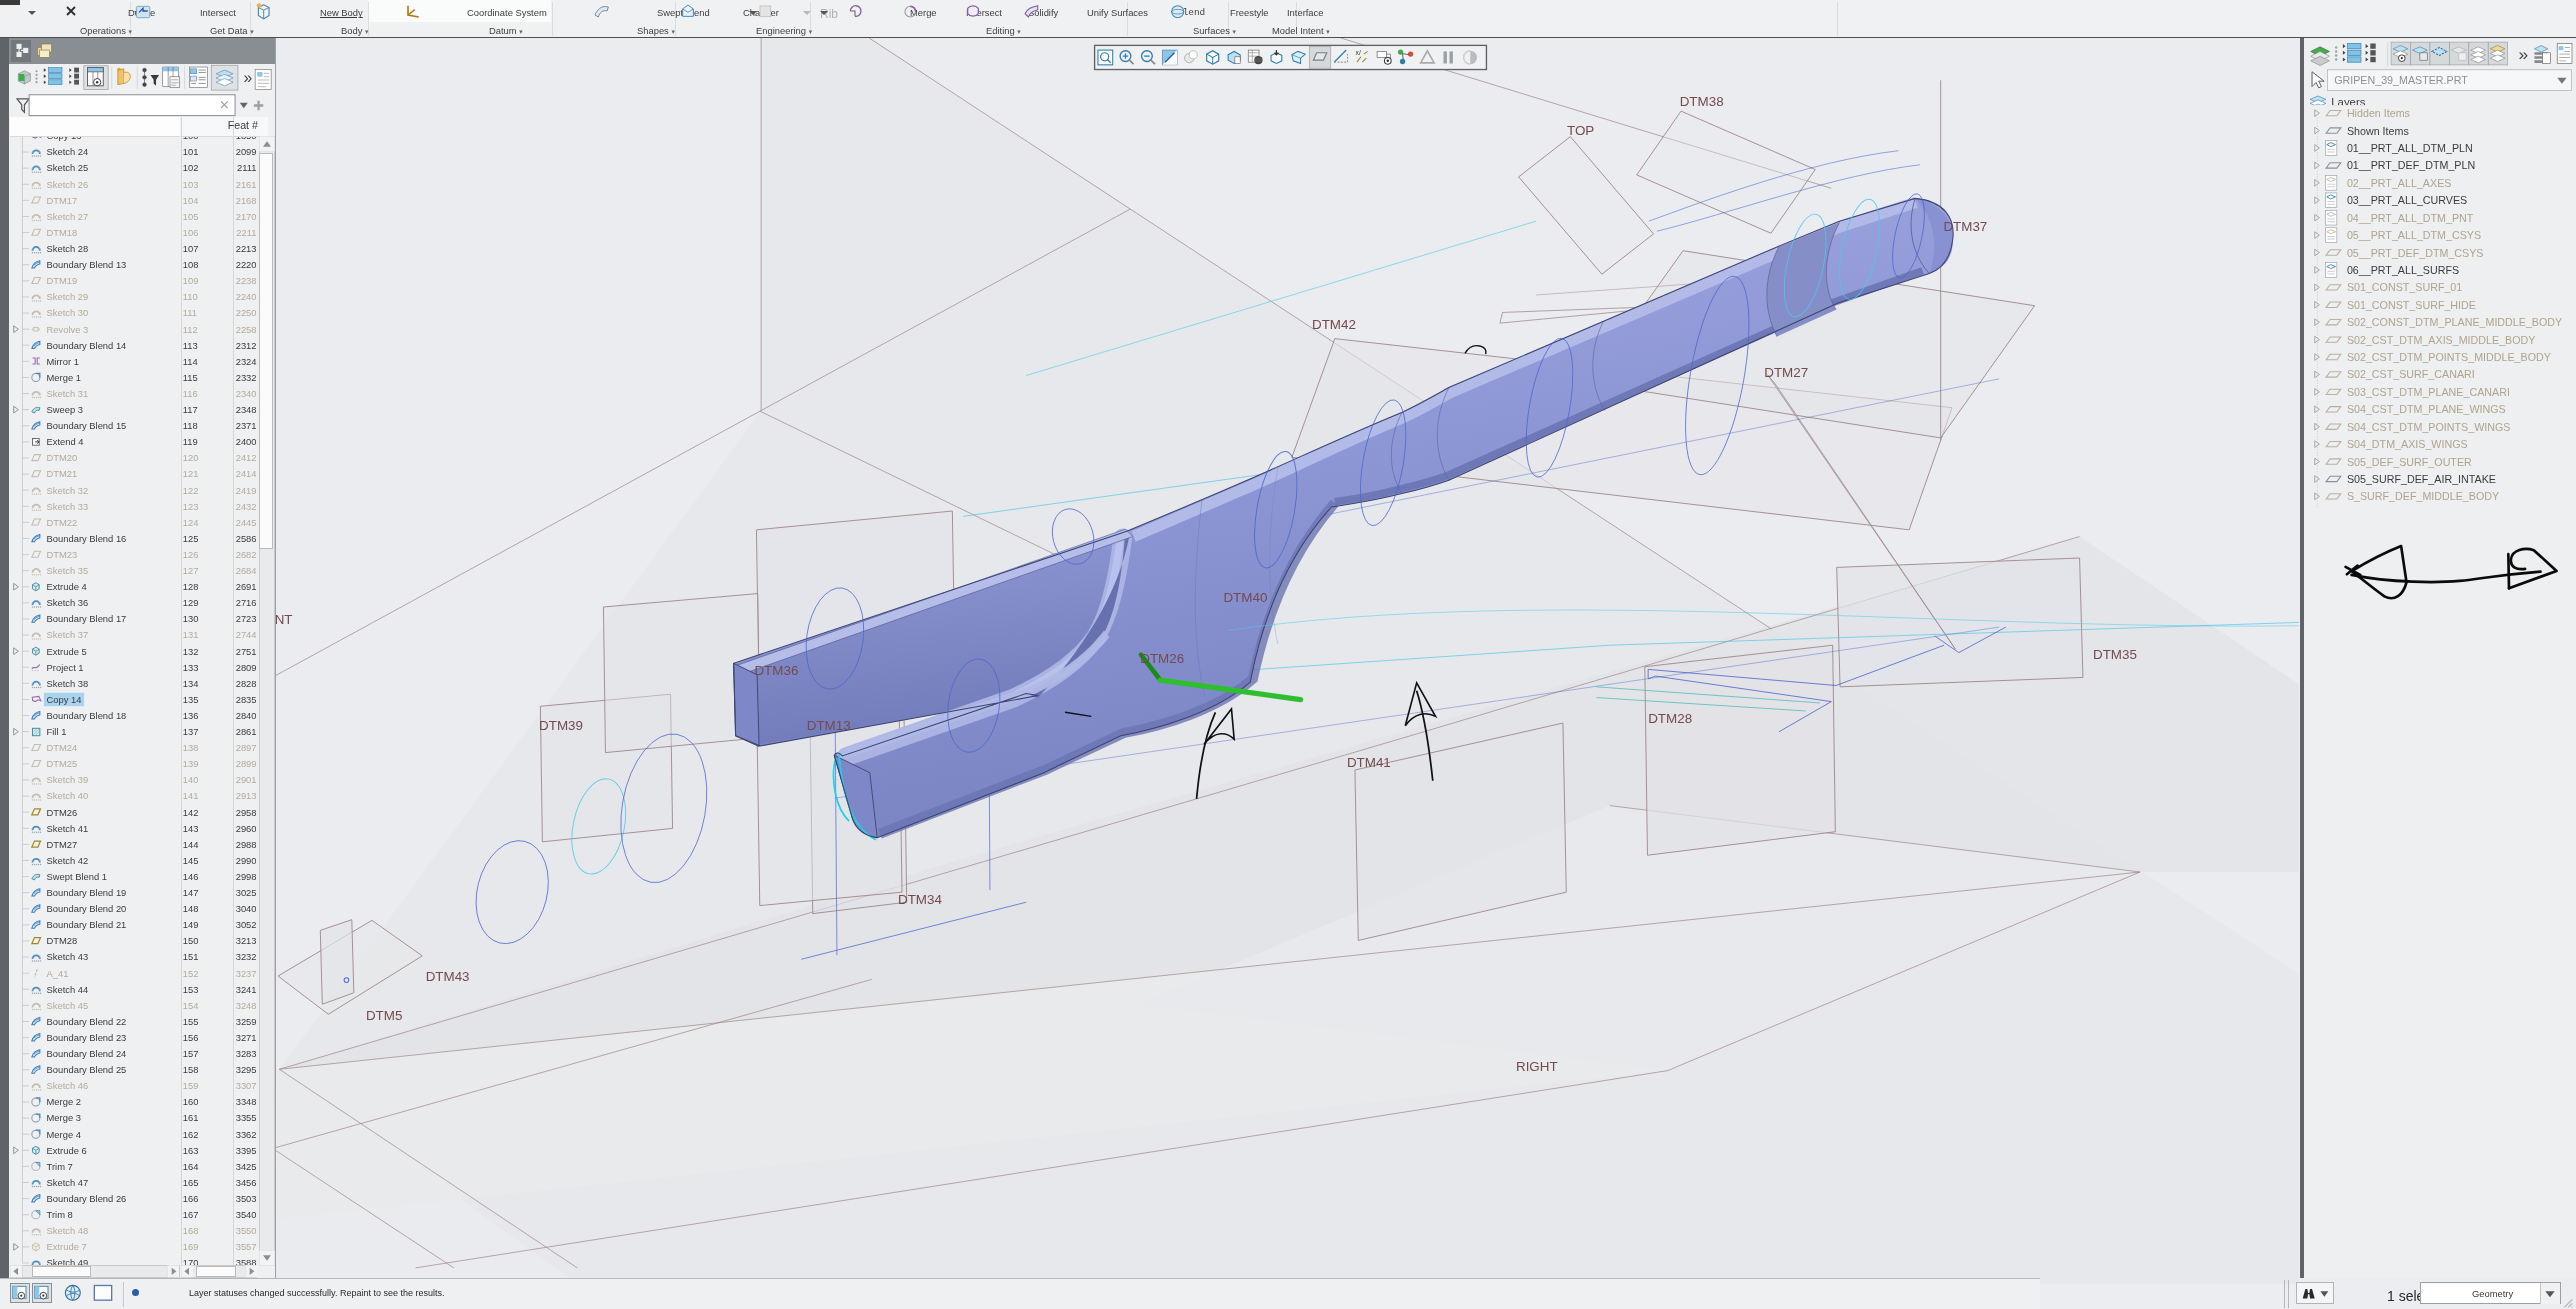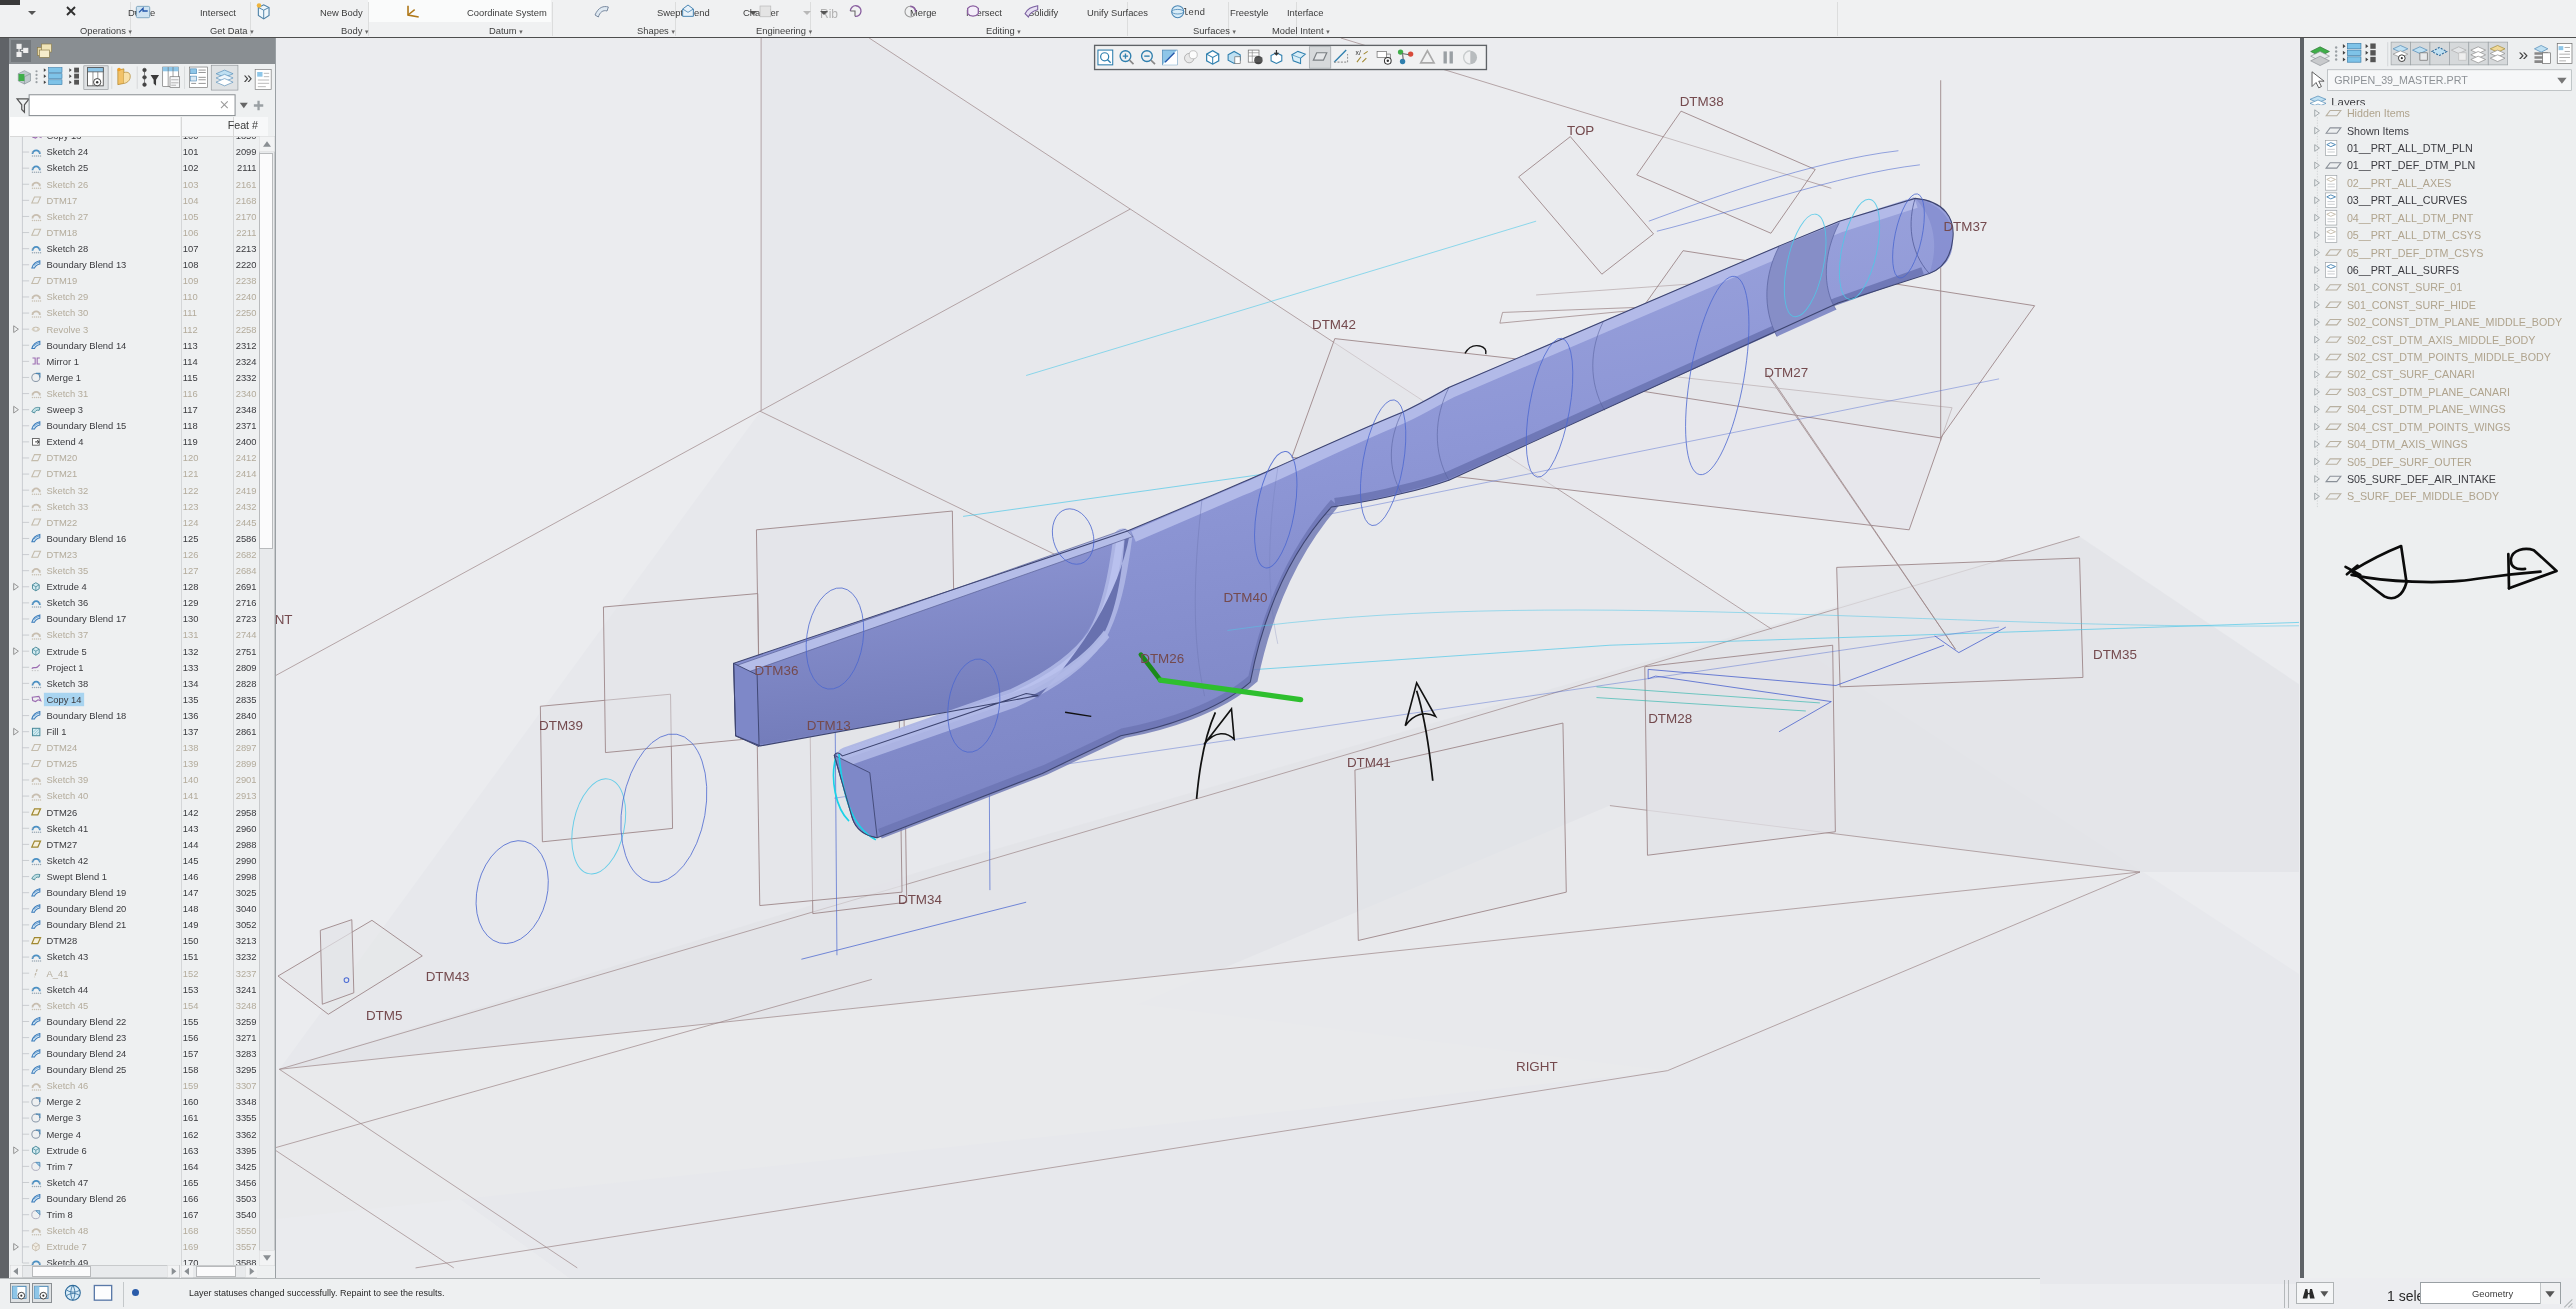--- a/index.html
+++ b/index.html
@@ -29,21 +29,21 @@
       <rect x="2" y="5" width="20" height="17" rx="2" fill="#cfe3f2" stroke="#5588aa"></rect>
       <path d="M6 14 L12 8 L12 12 L19 12" stroke="#2255aa" stroke-width="2" fill="none"></path>
     </svg>
     <div class="txt" style="left:156px;top:7.4px;font-size:9.4px;color:#3c3c3c;">Intersect</div>
     <svg class="abs" style="left:255px;top:2px" width="17.4" height="19" viewBox="0 0 26 28">
       <path d="M5 8 L13 4 L21 8 L21 20 L13 25 L5 20 Z" fill="#eef6fb" stroke="#4a7fa5" stroke-width="1.6"></path>
       <path d="M5 8 L13 12 L21 8" fill="none" stroke="#4a7fa5" stroke-width="1.4"></path>
       <path d="M13 12 L13 25" stroke="#4a7fa5" stroke-width="1.4"></path>
       <circle cx="6" cy="5" r="3.4" fill="#f0b43c"></circle>
     </svg>
-    <div class="txt" style="left:276px;top:7.4px;font-size:9.4px;color:#3c3c3c;">New Body</div>
+    <div class="txt" style="left:276px;top:7.4px;font-size:9.4px;color:#3c3c3c;text-decoration:underline;">New Body</div>
     <svg class="abs" style="left:404px;top:2.7px" width="17.4" height="17.4" viewBox="0 0 26 26">
       <path d="M6 4 L6 18 L22 21" stroke="#b07818" stroke-width="2.4" fill="none"></path>
       <path d="M6 18 L16 10" stroke="#b07818" stroke-width="2.2"></path>
     </svg>
     <div class="txt" style="left:423px;top:7.4px;font-size:9.4px;color:#3c3c3c;">Coordinate System</div>
     <svg class="abs" style="left:593px;top:3.4px" width="17.4" height="16" viewBox="0 0 26 24">
       <path d="M3 18 C8 6 16 4 23 6 L21 12 C15 10 10 14 8 21 Z" fill="#dfe9f2" stroke="#7a8aa0" stroke-width="1.5"></path>
     </svg>
     <div class="txt" style="left:613px;top:7.4px;font-size:9.4px;color:#3c3c3c;">Swept Blend</div>
     <svg class="abs" style="left:680px;top:3.4px" width="16" height="16" viewBox="0 0 24 24">

